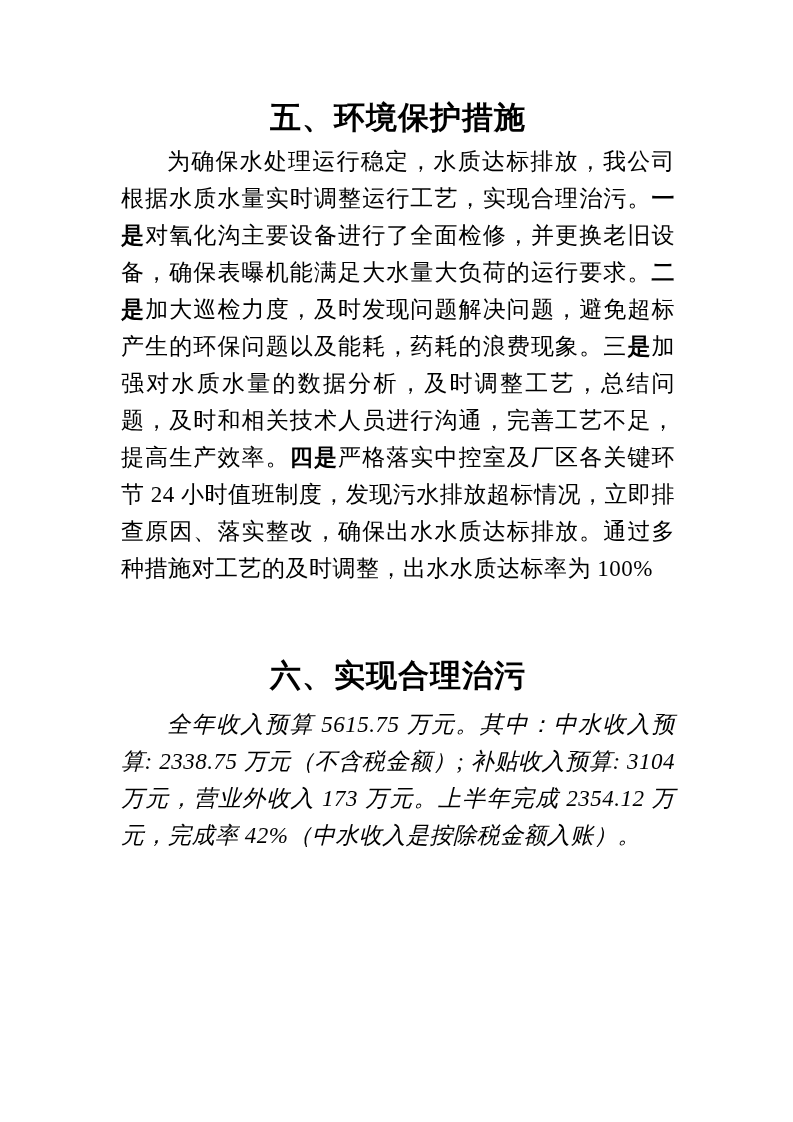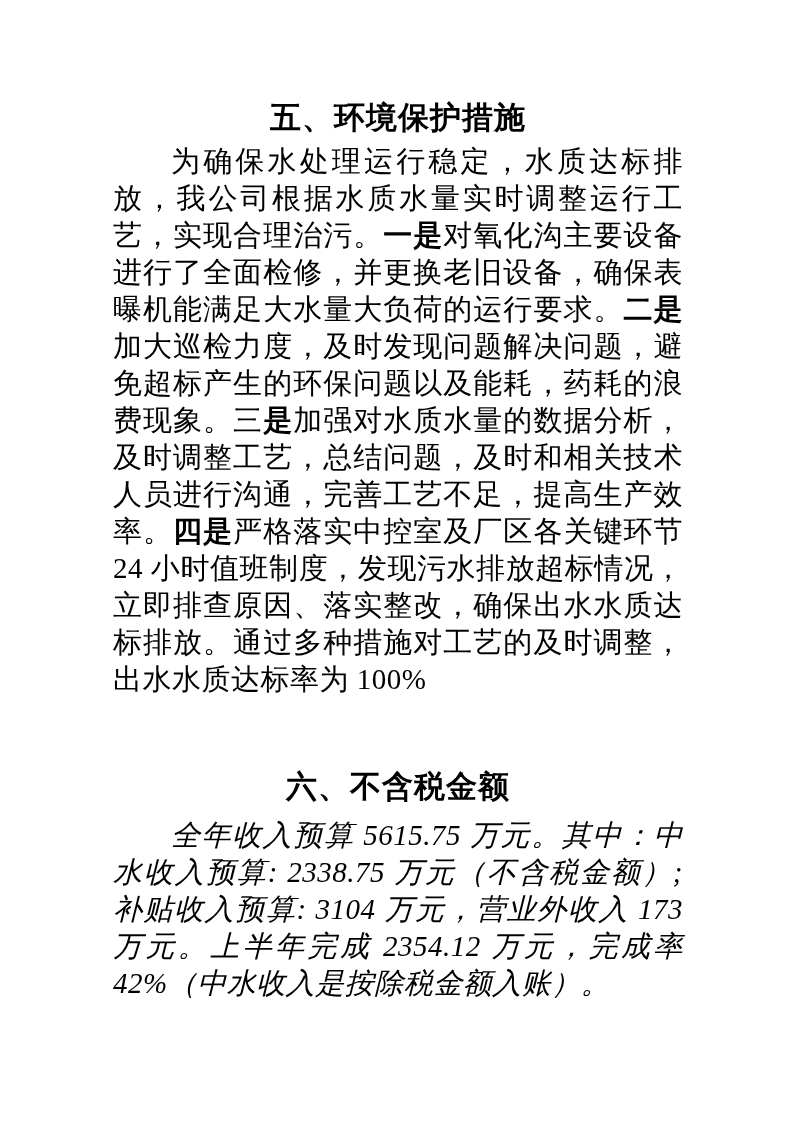--- a/index.html
+++ b/index.html
@@ -32,22 +32,22 @@
     letter-spacing: 1px;
     font-family: "Liberation Serif", "DejaVu Serif", serif;
   }
   .sec-title.first {
     margin-top: 96px;
   }
   .sec-title.second {
     margin-top: 67px;
   }
   .body-para {
-    margin: 0;
-    font-size: 29px;
+    margin: 8px;
+    font-size: 23px;
     line-height: 37px;
     letter-spacing: 0.5px;
     text-align: justify;
     text-justify: inter-ideograph;
     text-indent: 2em;
     word-break: normal;
   }
   .body-para.after-title {
     margin-top: 3px;
   }
@@ -62,19 +62,19 @@
 </head>
 <body>
 
 <div class="page">
   <div class="content">
 
     <h1 class="sec-title first">五、环境保护措施</h1>
 
     <p class="body-para after-title"><span>为确保水处理运行稳定，水质达标排放，我公司根据水质水量实时调整运行工艺，实现合理治污。</span><span class="b">一是</span><span>对氧化沟主要设备进行了全面检修，并更换老旧设备，确保表曝机能满足大水量大负荷的运行要求。</span><span class="b">二是</span><span>加大巡检力度，及时发现问题解决问题，避免超标产生的环保问题以及能耗，药耗的浪费现象。三</span><span class="b">是</span><span>加强对水质水量的数据分析，及时调整工艺，总结问题，及时和相关技术人员进行沟通，完善工艺不足，提高生产效率。</span><span class="b">四是</span><span>严格落实中控室及厂区各关键环节 24 小时值班制度，发现污水排放超标情况，立即排查原因、落实整改，确保出水水质达标排放。通过多种措施对工艺的及时调整，出水水质达标率为 100%</span></p>
 
-    <h1 class="sec-title second">六、不含税金额</h1>
+    <h1 class="sec-title second">六、实现合理治污</h1>
 
     <p class="body-para after-title-2"><span>全年收入预算 5615.75 万元。其中：中水收入预算: 2338.75 万元（不含税金额）; 补贴收入预算: 3104 万元，营业外收入 173 万元。上半年完成 2354.12 万元，完成率 42%（中水收入是按除税金额入账）。</span></p>
 
 
   </div>
 </div>
 
 </body></html>

